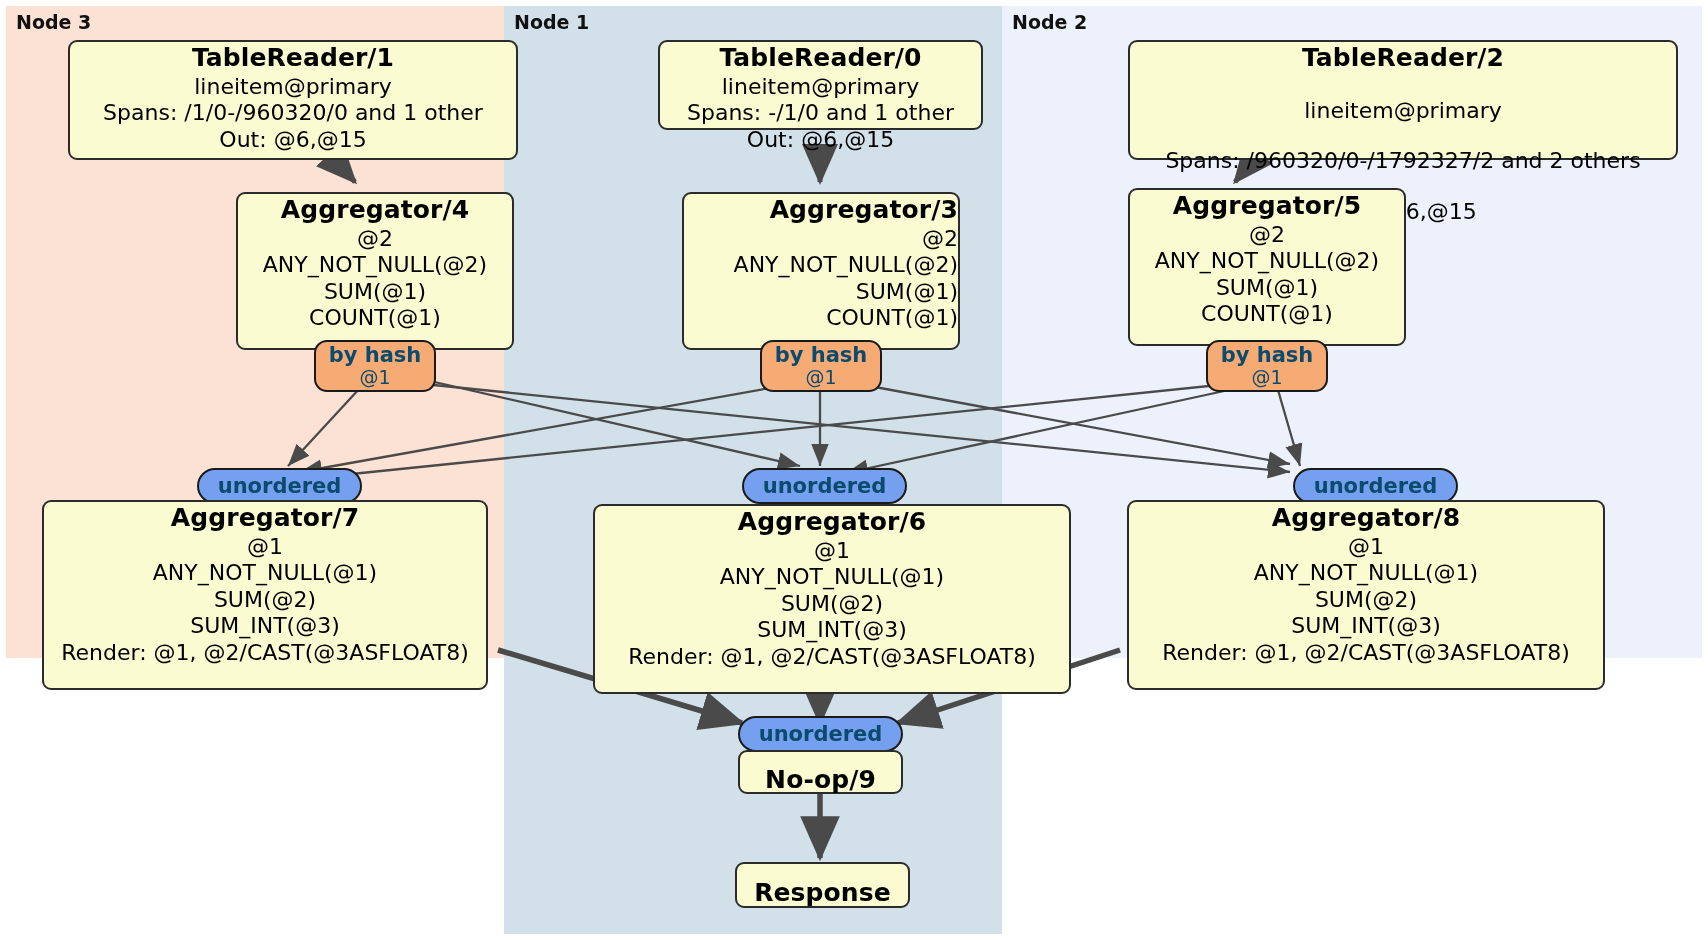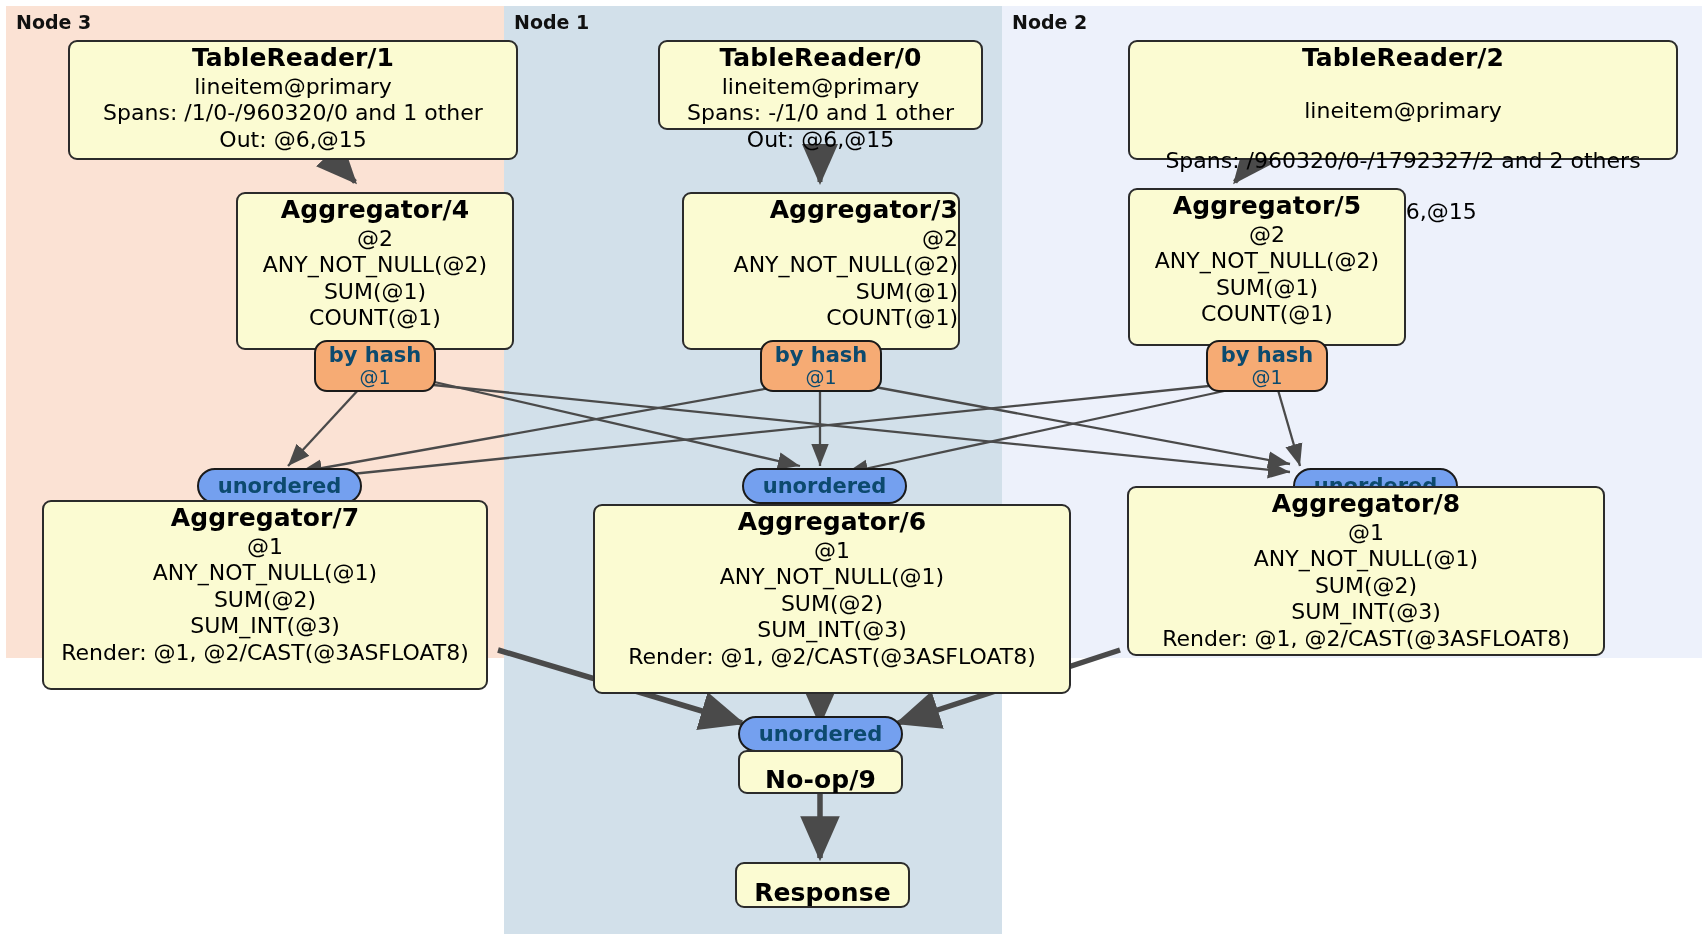--- a/index.html
+++ b/index.html
@@ -179,21 +179,21 @@
 
   <div class="proc" style="left:585px;top:504px;width:478px;height:190px;margin-left:8px;">
     <div class="ttl">Aggregator/6</div>
     <div class="ln">@1</div>
     <div class="ln">ANY_NOT_NULL(@1)</div>
     <div class="ln">SUM(@2)</div>
     <div class="ln">SUM_INT(@3)</div>
     <div class="ln">Render: @1, @2/CAST(@3ASFLOAT8)</div>
   </div>
 
-  <div class="proc" style="left:1127px;top:486px;width:478px;height:170px;">
+  <div class="proc" style="left:1127px;top:500px;width:478px;height:190px;">
     <div class="ttl">Aggregator/8</div>
     <div class="ln">@1</div>
     <div class="ln">ANY_NOT_NULL(@1)</div>
     <div class="ln">SUM(@2)</div>
     <div class="ln">SUM_INT(@3)</div>
     <div class="ln">Render: @1, @2/CAST(@3ASFLOAT8)</div>
   </div>
 
   <div class="badge unordered" style="left:738px;top:716px;width:165px;height:36px;">
     <div class="b1">unordered</div>

